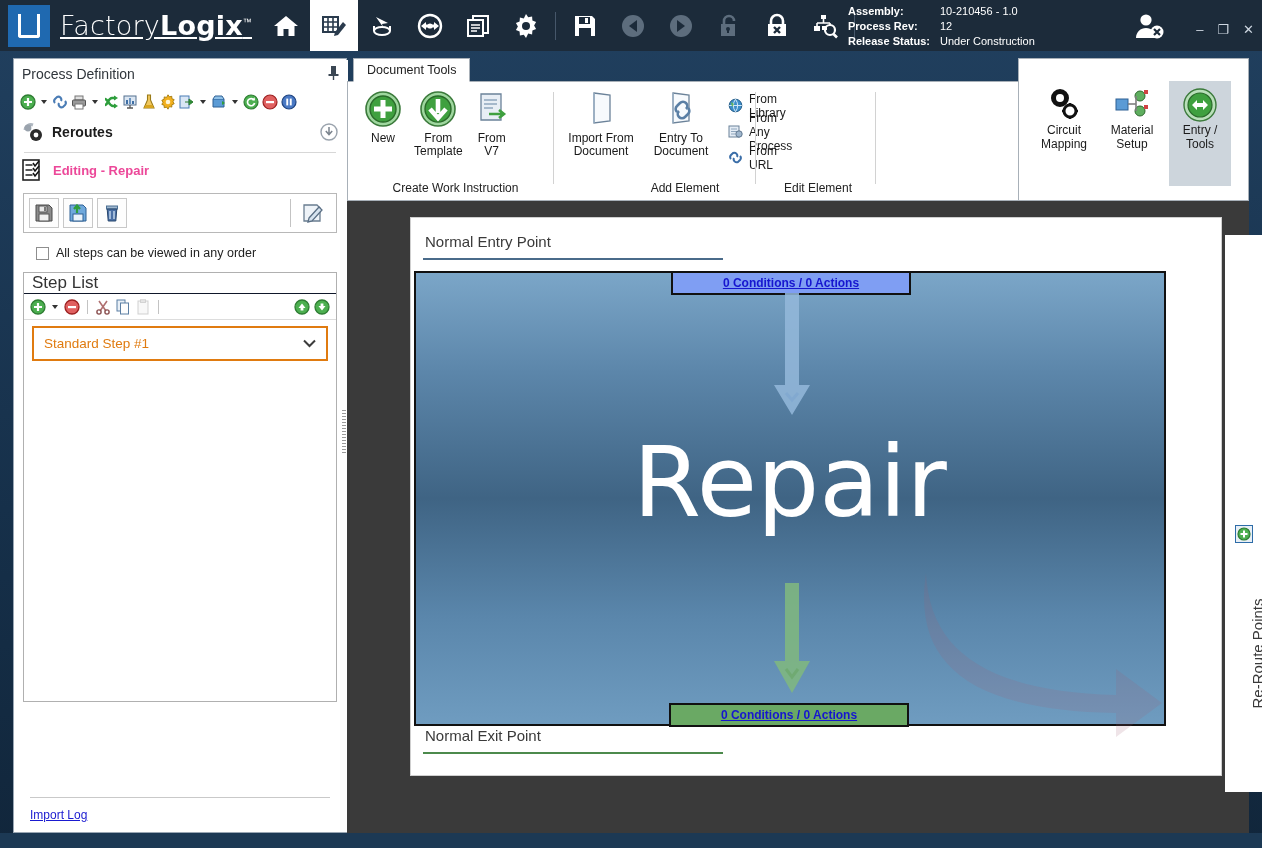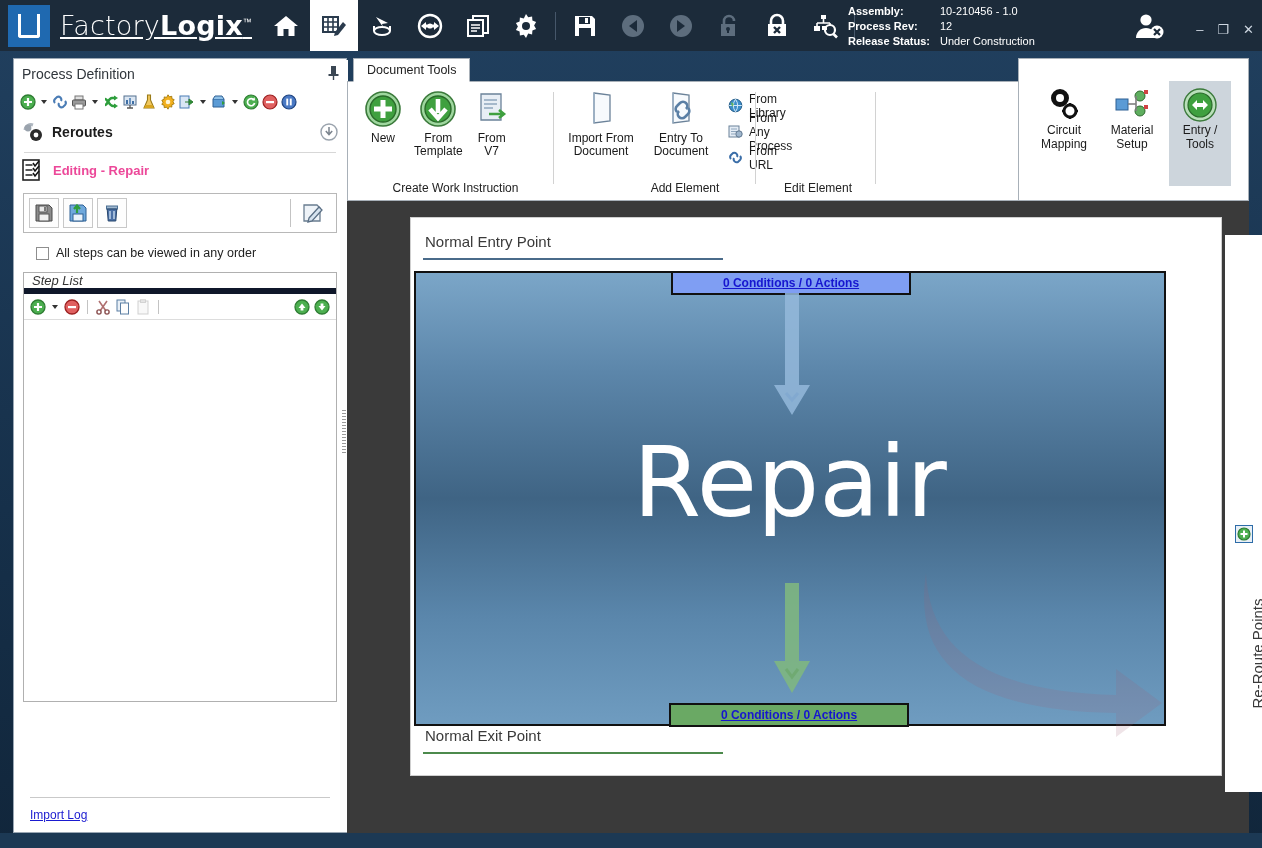--- a/index.html
+++ b/index.html
@@ -63,22 +63,22 @@
   .btnbar { margin:6px 9px 0 9px; border:1px solid #b8b8b8; height:40px;
             display:flex; align-items:center; padding:0 5px; gap:4px; }
   .sqbtn { width:30px; height:30px; border:1px solid #c8c8c8; background:#fdfdfd;
            display:flex; align-items:center; justify-content:center; }
   .vdiv { width:1px; height:28px; background:#c3c3c3; margin:0 6px; }
 
   .checkrow { display:flex; align-items:center; gap:7px; margin:13px 0 0 22px; font-size:12.5px; color:#222; }
   .chk { width:13px; height:13px; border:1px solid #8e8e8e; background:#fff; }
 
   .steplist { margin:12px 9px 0 9px; border:1px solid #b0b0b0; height:430px; background:#fff; }
-  .sl-head { height:21px; border-bottom:6px solid #0f172a; display:flex; align-items:center;
-             padding-left:8px; font-size:13px; color:#333;font-style:italic; }
+  .sl-head { height:21px; border-bottom:1px solid #0f172a; display:flex; align-items:center;
+             padding-left:8px; font-size:17px; color:#333; }
   .sl-tools { height:26px; display:flex; align-items:center; padding:0 6px; gap:4px;
               border-bottom:1px solid #ddd; }
   .sl-tools .sp { flex:1; }
   .steprow { margin:6px 8px 0 8px; height:35px; border:2px solid #e07b10; background:#fff;
              display:flex; align-items:center; padding:0 10px; }
   .steprow .nm { color:#e07b10; font-size:13.5px; flex:1; }
   .chev { color:#3c3c3c; font-size:11px; }
 
   .lp-footer { position:absolute; left:0; bottom:0; width:100%; padding:0 0 10px 0; }
   .lp-footer .line { height:1px; background:#c9c9c9; margin:0 16px 10px 16px; }
@@ -462,20 +462,28 @@
         <span class="vdiv" style="height:14px;margin:0 3px"></span>
         <span class="sp"></span>
         <span class="ic"><svg width="16" height="16" viewBox="0 0 16 16">
               <circle cx="8" cy="8" r="7" fill="#4caf50" stroke="#2e7d32" stroke-width="1.3"></circle>
               <path d="M8 4.5 L11.5 9 H9.4 V11.6 H6.6 V9 H4.5 Z" fill="#fff"></path>
             </svg></span>
         <span class="ic"><svg width="16" height="16" viewBox="0 0 16 16">
               <circle cx="8" cy="8" r="7" fill="#4caf50" stroke="#2e7d32" stroke-width="1.3"></circle>
               <path d="M8 11.5 L4.5 7 H6.6 V4.4 H9.4 V7 H11.5 Z" fill="#fff"></path>
             </svg></span>
+      </div>
+      <div class="steprow">
+        <span class="nm">Standard Step #1</span>
+        <span class="chev">
+          <svg width="13" height="9" viewBox="0 0 13 9">
+              <path d="M1 1.5 L6.5 7 L12 1.5" fill="none" stroke="#3c3c3c" stroke-width="2"></path>
+            </svg>
+        </span>
       </div>
     </div>
 
     <div class="lp-footer">
       <div class="line"></div>
       <a href="#" class="implog">Import Log</a>
     </div>
   </div>
 
   <div class="splitter">

